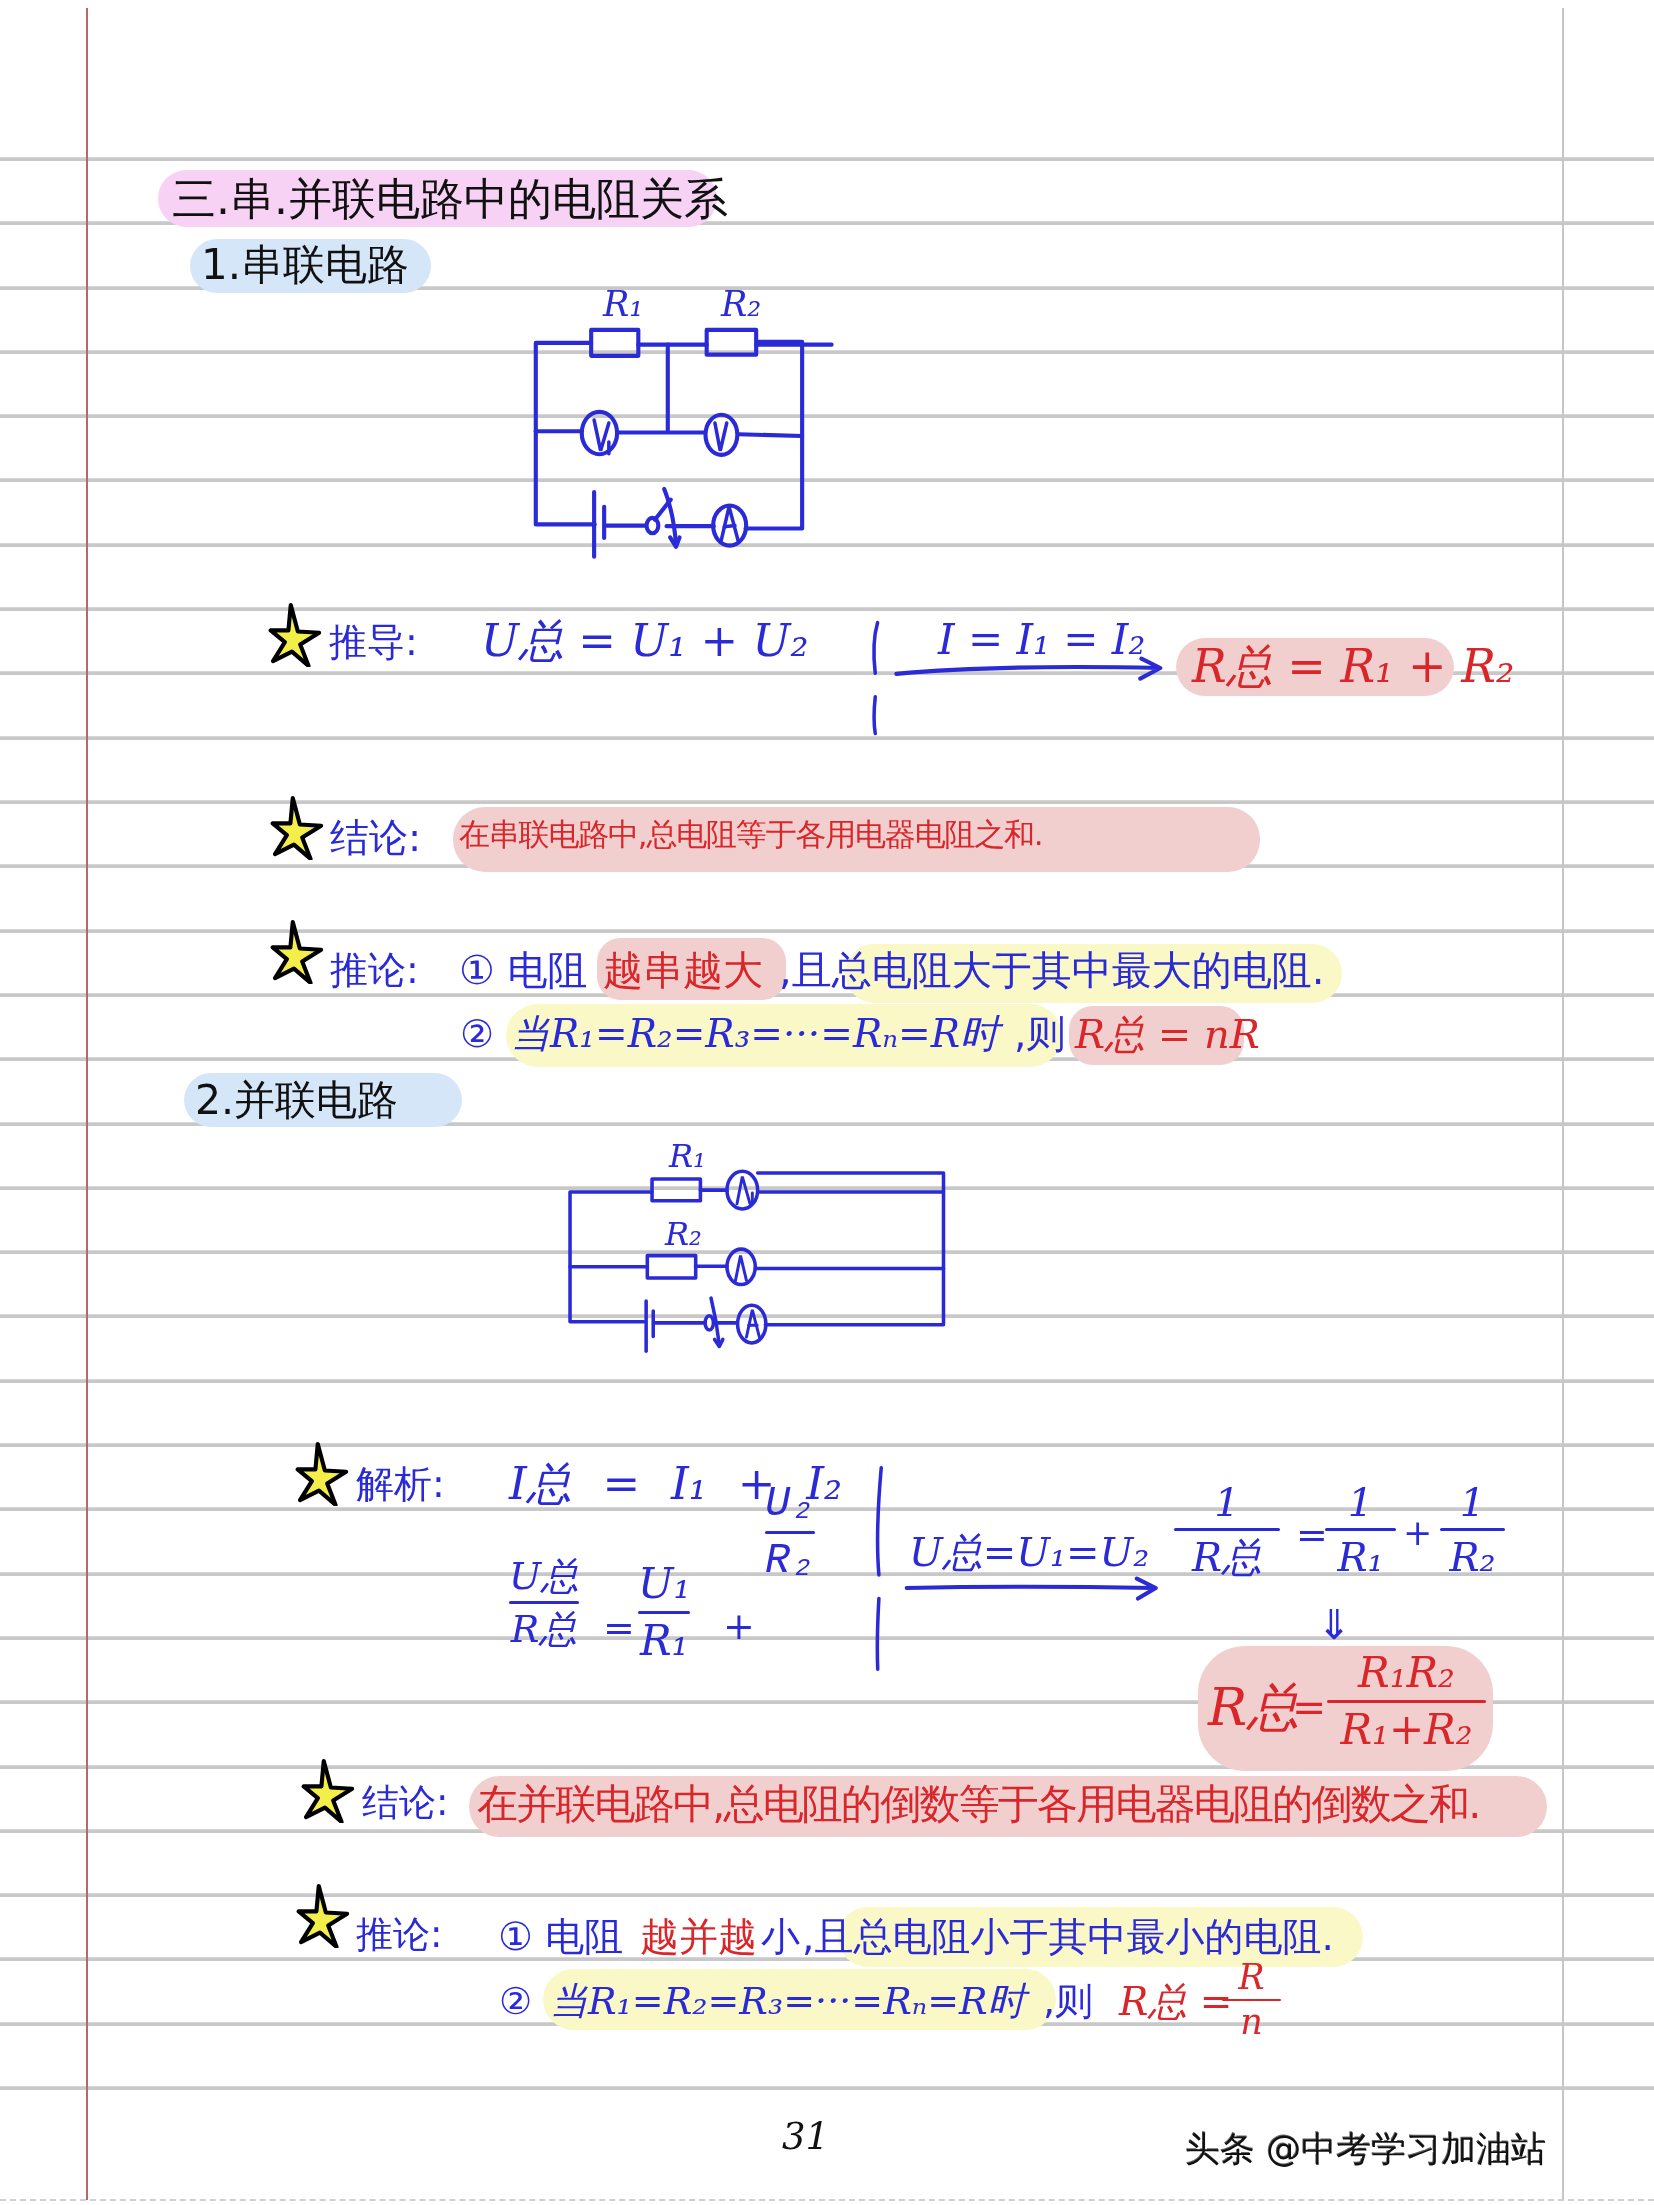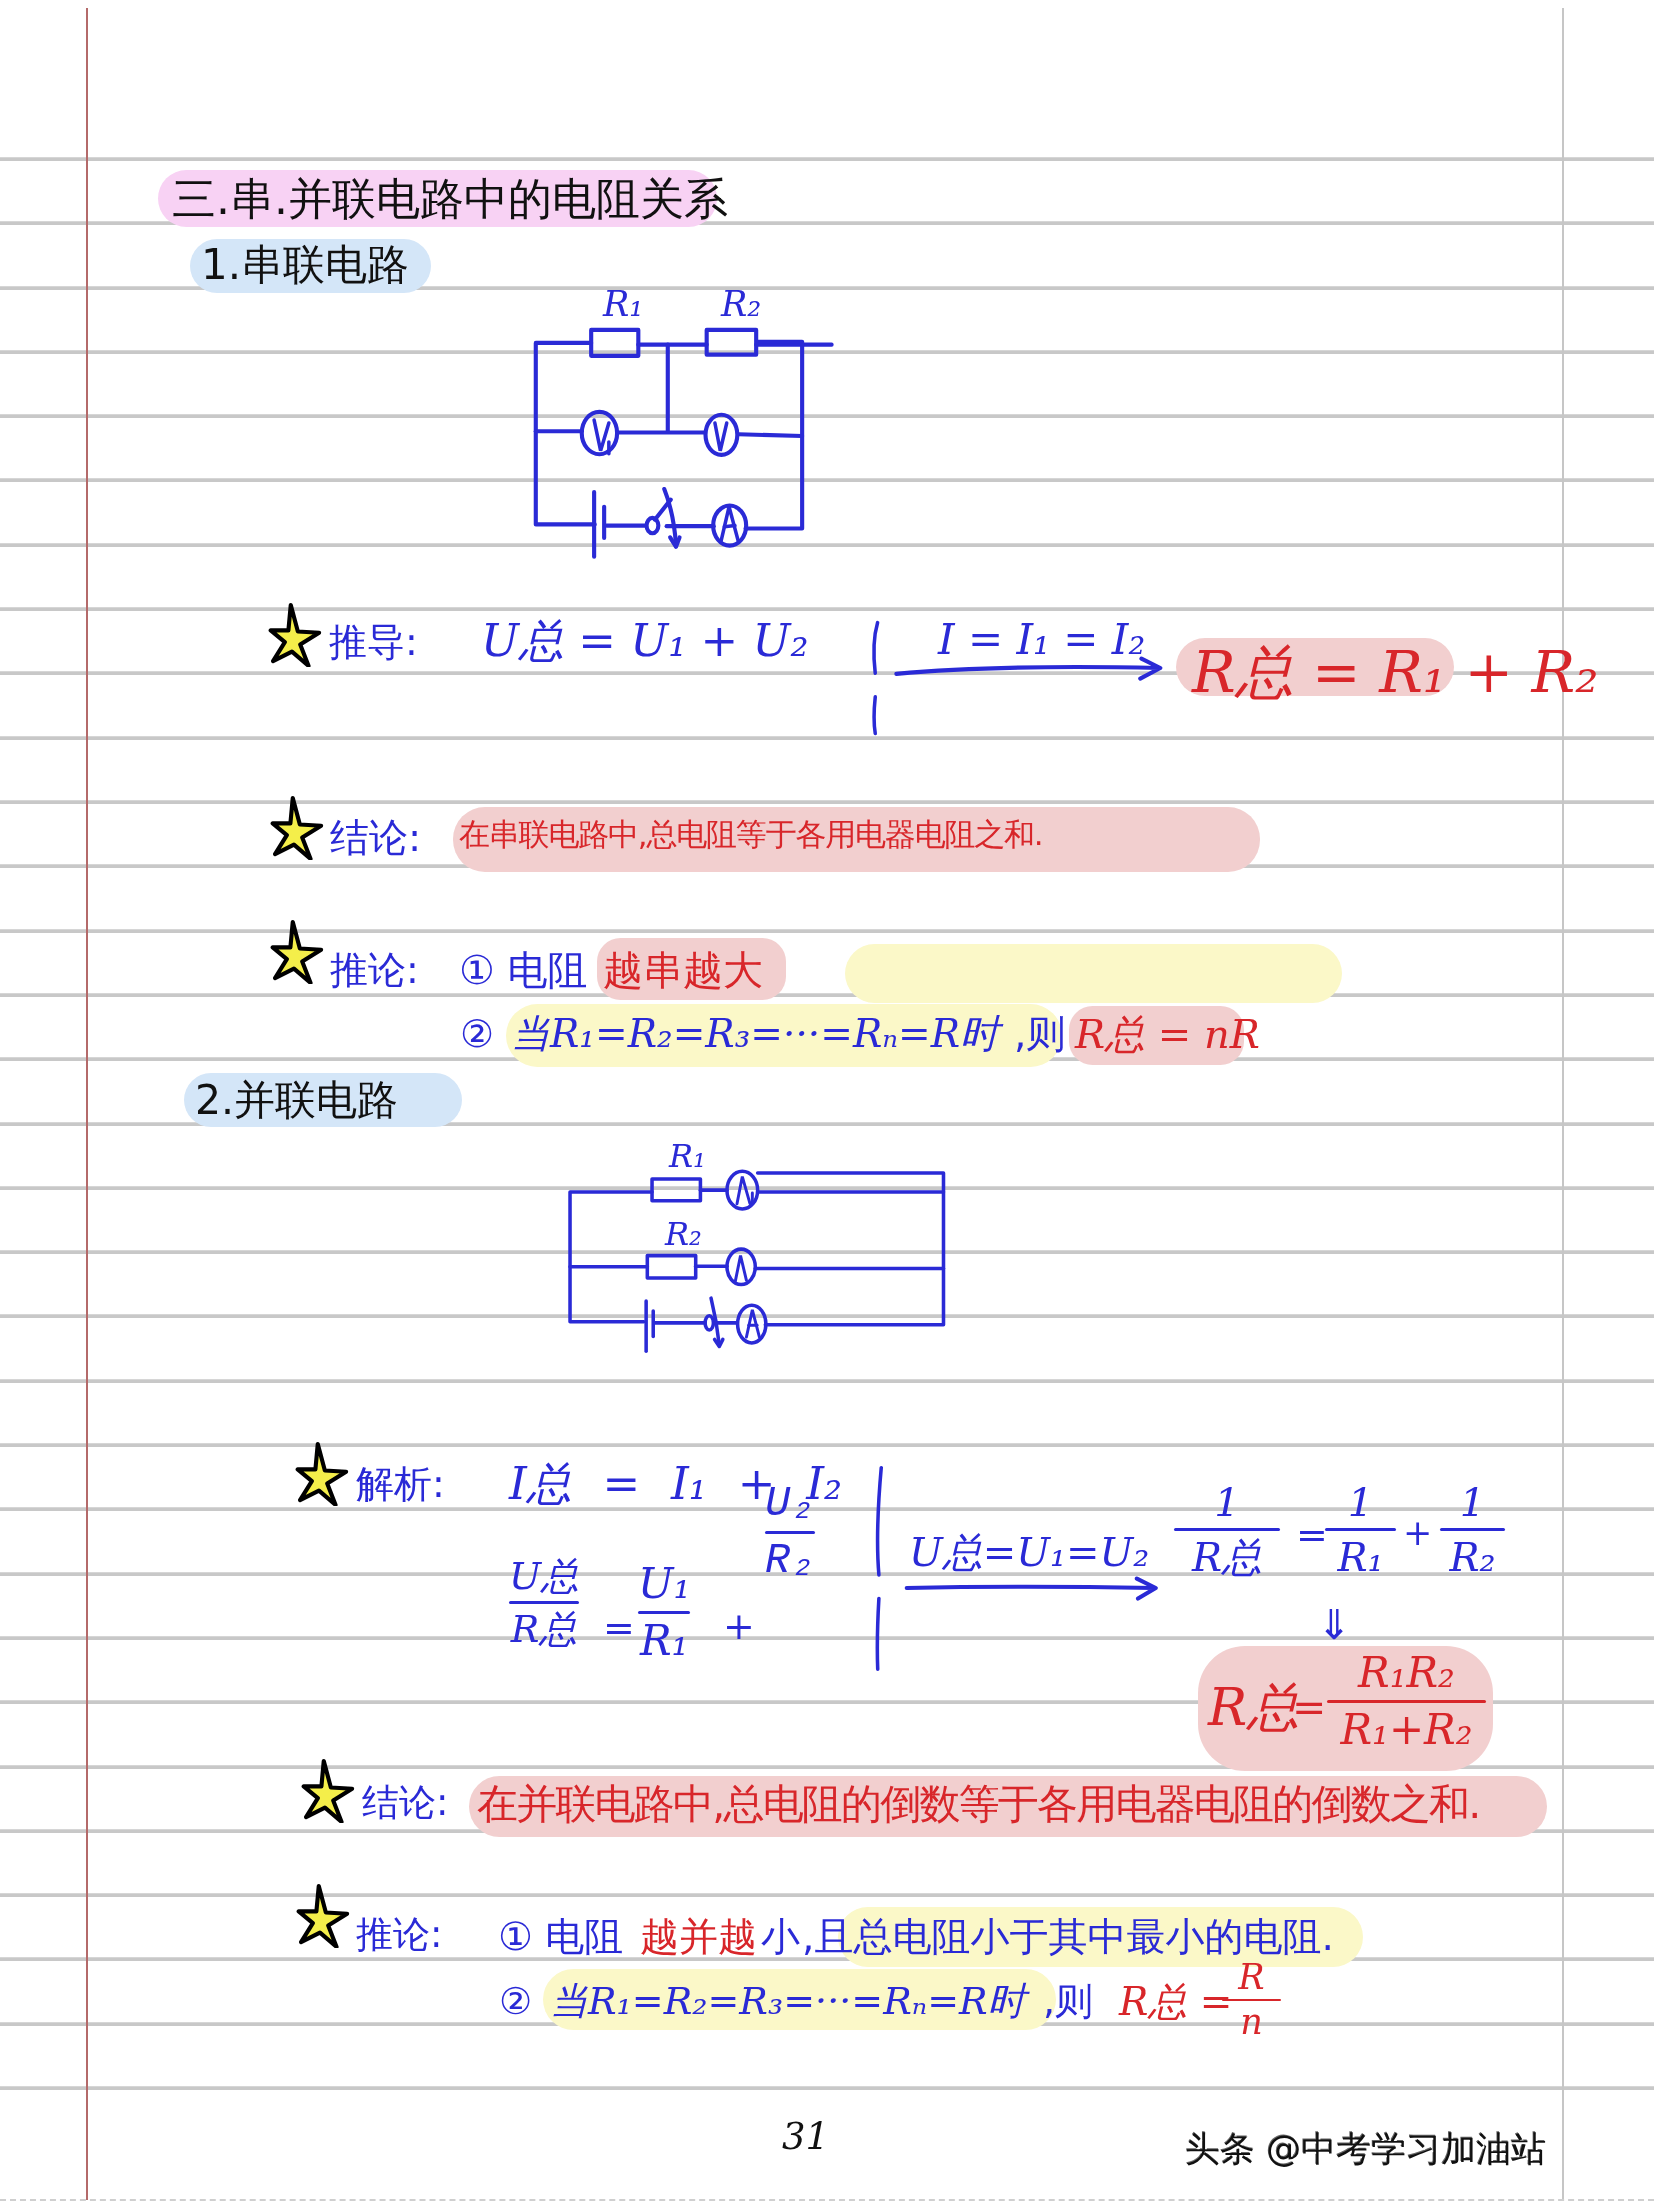--- a/index.html
+++ b/index.html
@@ -127,37 +127,38 @@
   <div class="txt blue hand" style="left:329px;top:623px;font-size:38px;">推导:</div>
   <div class="txt blue math" style="left:481px;top:618px;font-size:45px;">U总 = U₁ + U₂</div>
   <svg class="circuit" style="left:867px;top:619px;" width="17.7" height="118" viewBox="0 0 30 200">
     <path d="M18 6 Q8 40 14 92 M14 132 Q10 170 14 194" stroke="#2a2ad6" stroke-width="6" fill="none" stroke-linecap="round"></path>
   </svg>
   <div class="txt blue math" style="left:938px;top:619px;font-size:42px;">I = I₁ = I₂</div>
   <svg class="circuit" style="left:894px;top:655px;" width="271" height="29.5" viewBox="0 0 460 50">
     <path d="M4 32 Q180 16 450 22 M420 6 L452 22 L418 40" stroke="#2a2ad6" stroke-width="7" fill="none" stroke-linecap="round" stroke-linejoin="round"></path>
   </svg>
   <div class="hl hl-red" style="left:1176px;top:638px;width:278px;height:58px;"></div>
-  <div class="txt red math" style="left:1192px;top:643px;font-size:58px;">R总 = R₁ + R₂</div>
+  <div class="txt red math" style="left:1192px;top:643px;font-size:46px;">R总 = R₁ + R₂</div>
 
   <svg class="star" style="left:269px;top:795px;" viewBox="0 0 96 110">
     <path d="M40 5 L52 50 L88 52 L56 72 L70 108 L42 84 L10 100 L30 68 L6 48 L36 48 Z" fill="#f4ee4a" stroke="#000" stroke-width="7" stroke-linejoin="round"></path>
   </svg>
   <div class="txt blue hand" style="left:330px;top:818px;font-size:39px;">结论:</div>
   <div class="hl hl-red" style="left:453px;top:807px;width:807px;height:65px;border-radius:32px;"></div>
   <div class="txt red hand" style="left:459px;top:819px;font-size:31px;letter-spacing:-1.2px;">在串联电路中,总电阻等于各用电器电阻之和.</div>
 
   <svg class="star" style="left:269px;top:919px;" viewBox="0 0 96 110">
     <path d="M40 5 L52 50 L88 52 L56 72 L70 108 L42 84 L10 100 L30 68 L6 48 L36 48 Z" fill="#f4ee4a" stroke="#000" stroke-width="7" stroke-linejoin="round"></path>
   </svg>
   <div class="txt blue hand" style="left:330px;top:951px;font-size:38px;">推论:</div>
   <div class="txt blue hand" style="left:459px;top:950px;font-size:40px;">① 电阻</div>
   <div class="hl hl-red" style="left:597px;top:938px;width:189px;height:62px;border-radius:23.6px;"></div>
   <div class="txt red hand" style="left:603px;top:950px;font-size:40px;">越串越大</div>
   <div class="hl hl-yellow" style="left:845px;top:944px;width:497px;height:59px;"></div>
+  <div class="txt blue hand" style="left:779px;top:950px;font-size:40px;">,且总电阻大于其中最大的电阻.</div>
 
   <div class="txt blue hand" style="left:460px;top:1015px;font-size:38px;">②</div>
   <div class="hl hl-yellow" style="left:506px;top:1004px;width:556px;height:63px;"></div>
   <div class="txt blue math" style="left:511px;top:1014px;font-size:39px;">当R₁=R₂=R₃=···=Rₙ=R时</div>
   <div class="txt blue hand" style="left:1014px;top:1014px;font-size:39px;">,则</div>
   <div class="hl hl-red" style="left:1069px;top:1006px;width:175px;height:59px;border-radius:23.6px;"></div>
   <div class="txt red math" style="left:1075px;top:1014px;font-size:40px;">R总 = nR</div>
 
   <div class="hl hl-blue" style="left:184px;top:1073px;width:278px;height:54px;"></div>
   <div class="txt black hand" style="left:195px;top:1080px;font-size:41px;">2.并联电路</div>

